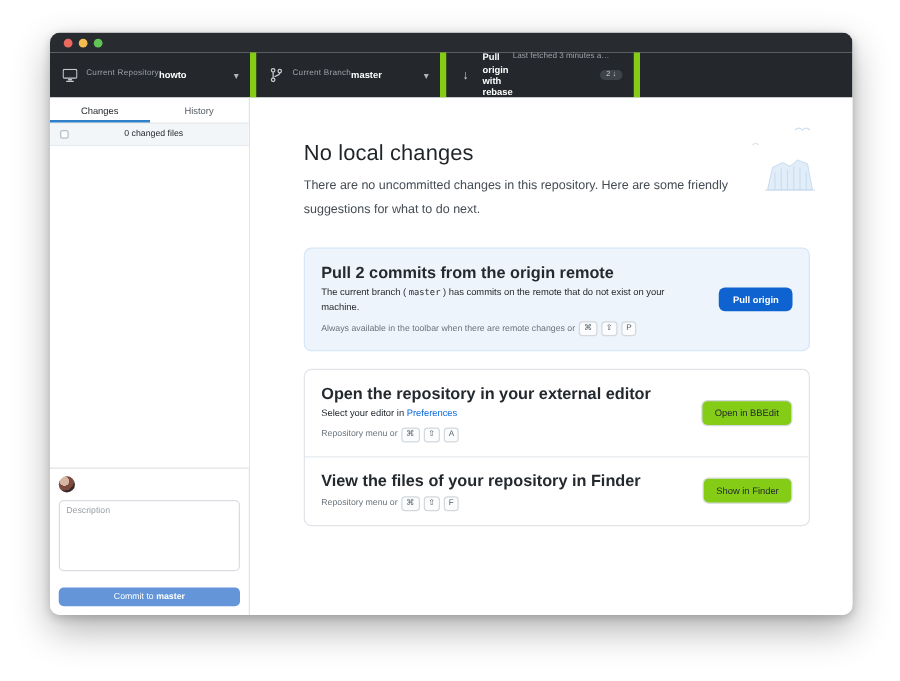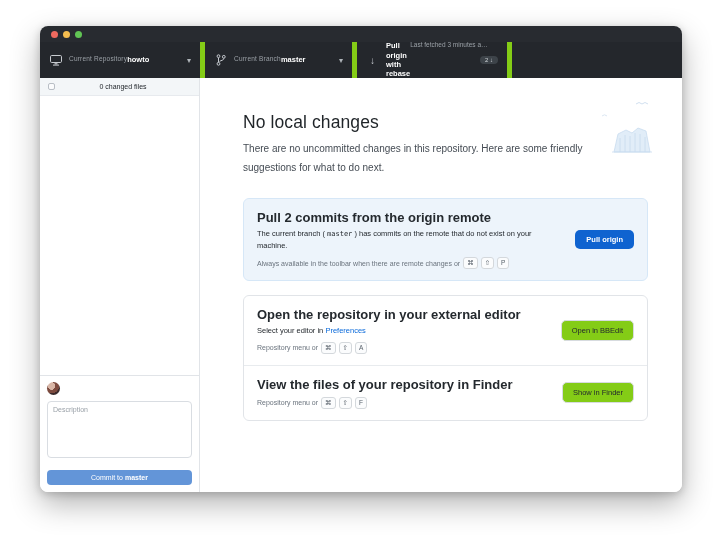--- a/index.html
+++ b/index.html
@@ -129,20 +129,24 @@
         <span class="tb-sub">Last fetched 3 minutes a…</span>
       </span>
       <span class="tb-badge">2 ↓</span>
     </div>
 
     <div class="tb-sec rest"></div>
   </div>
 
   <div class="app-body">
     <div class="sidebar">
+      <div class="tabs">
+        <div class="tab active">Changes</div>
+        <div class="tab">History</div>
+      </div>
       <div class="files-row">
         <span class="checkbox"></span>
         <span class="files-label">0 changed files</span>
       </div>
       <div class="file-list"></div>
 
       <div class="commit-box">
         <div class="summary-row">
           <span class="avatar"></span>
         </div>

